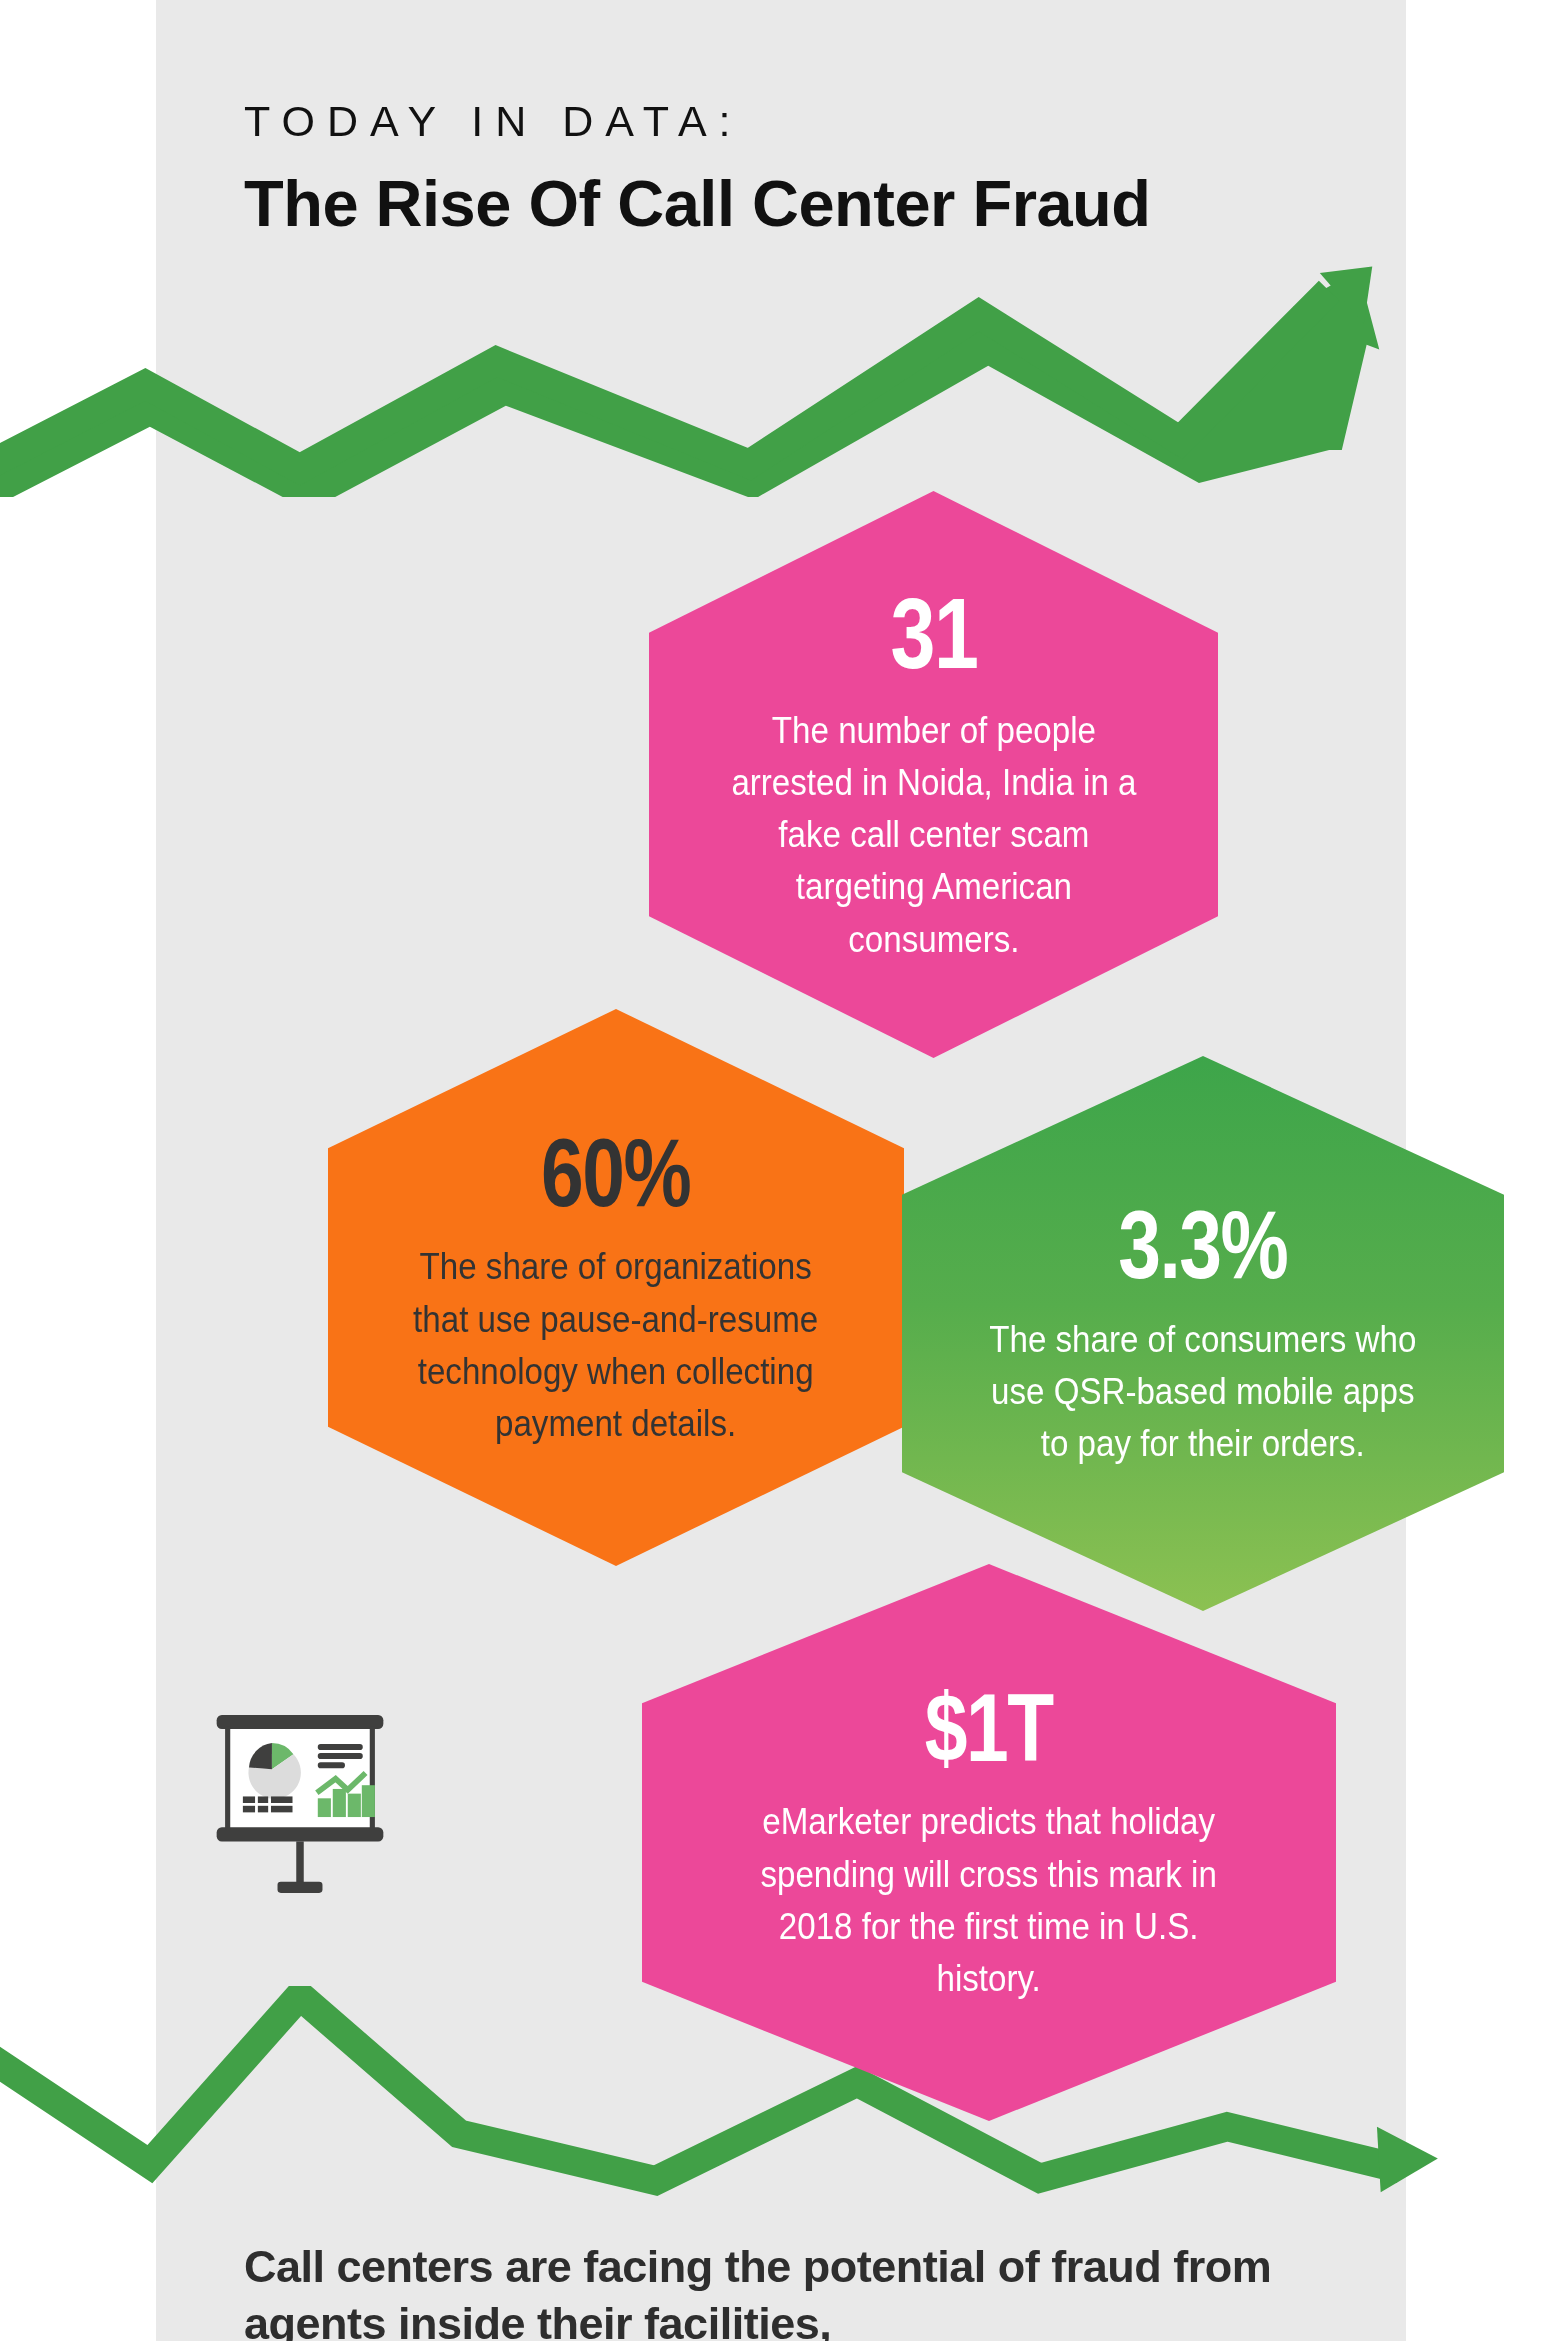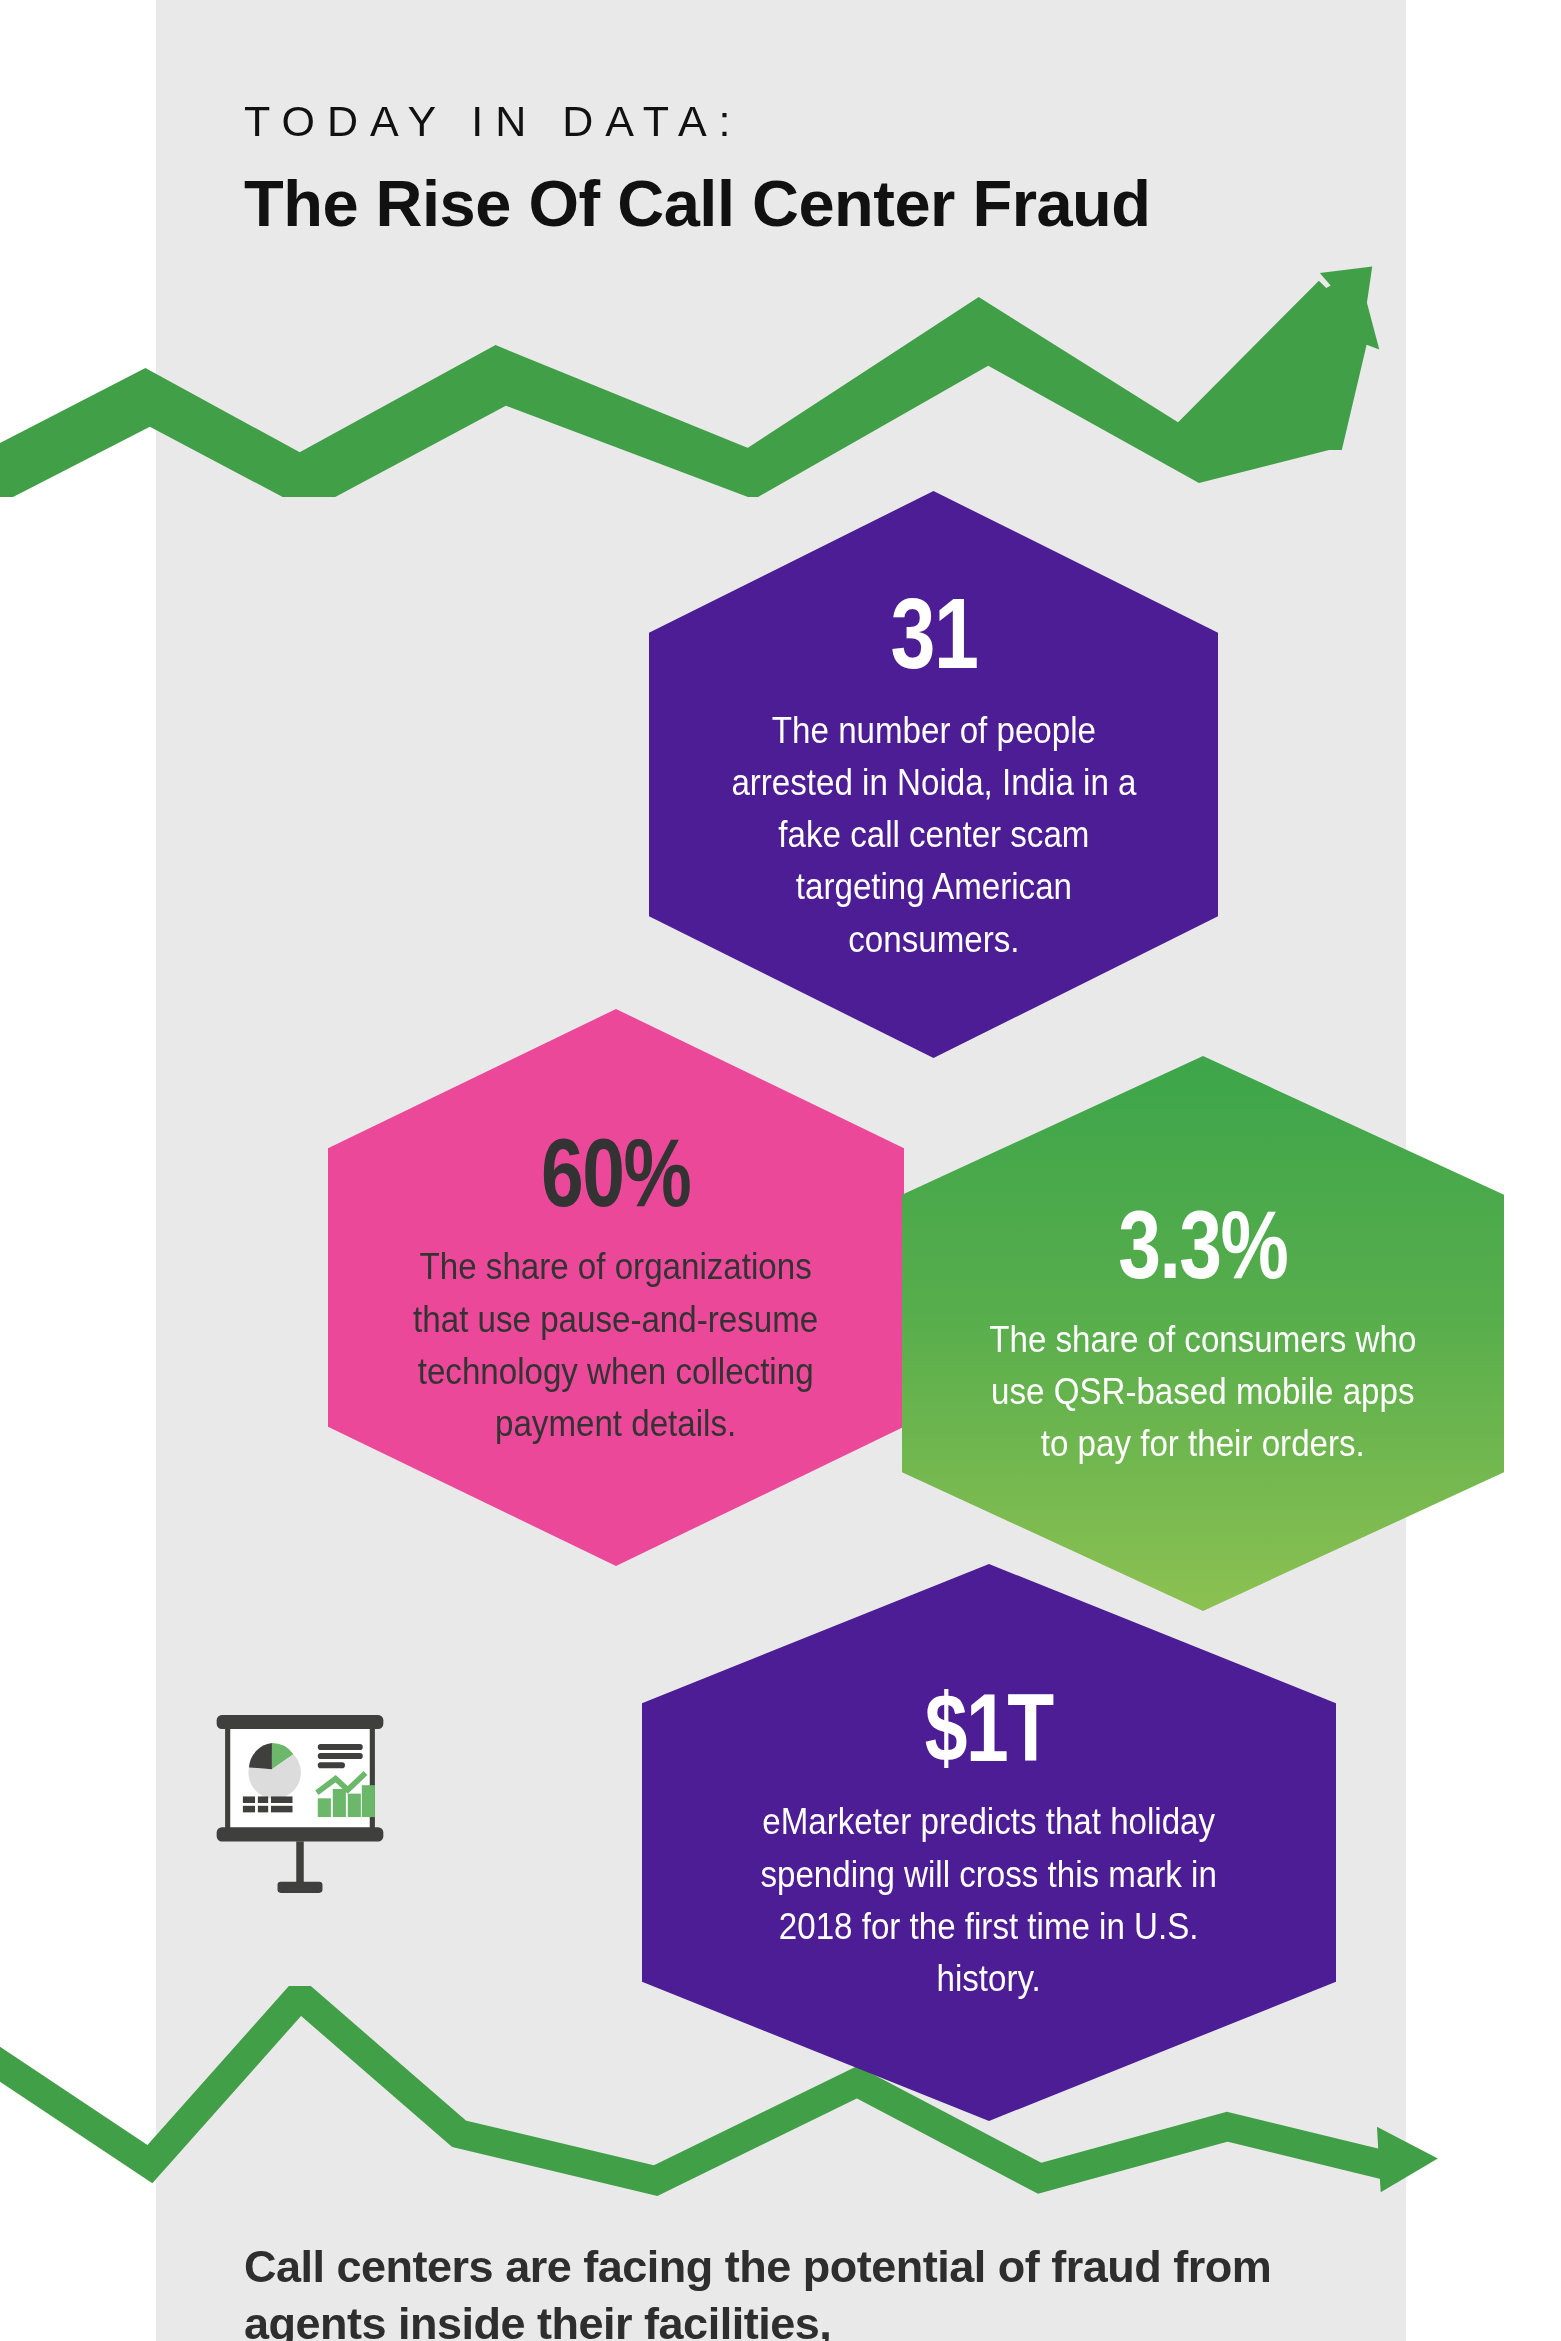--- a/index.html
+++ b/index.html
@@ -87,22 +87,22 @@
     transform: scaleX(0.80);
   }
   .hex-desc {
     font-family: "Liberation Sans", sans-serif;
     font-weight: 400;
     font-size: 36px;
     line-height: 1.45;
     transform: scaleX(0.92);
   }
   .hex.green  { background: linear-gradient(180deg, #3da54a 0%, #56ad4c 45%, #8cc152 100%); }
-  .hex.dark   { background: #4c1d95; }
-  .hex.light  { background: #ec4899; align-items: center; }
+  .hex.dark   { background: #ec4899; }
+  .hex.light  { background: #f97316; align-items: center; }
   .text-white { color: #ffffff; }
   .text-dark  { color: #333333; }
 
   
   #hex-350 { left: 52px;  top: 491px; width: 602px; height: 567px; z-index: 12; }
   #hex-31  { left: 649px; top: 491px; width: 569px; height: 567px; z-index: 11; }
   #hex-60  { left: 328px;  top: 1009px; width: 576px; height: 557px; z-index: 13; }
   #hex-33  { left: 902px; top: 1056px; width: 602px; height: 555px; z-index: 14; }
   #hex-1t  { left: 642px; top: 1564px; width: 694px; height: 557px; z-index: 15; }
 

